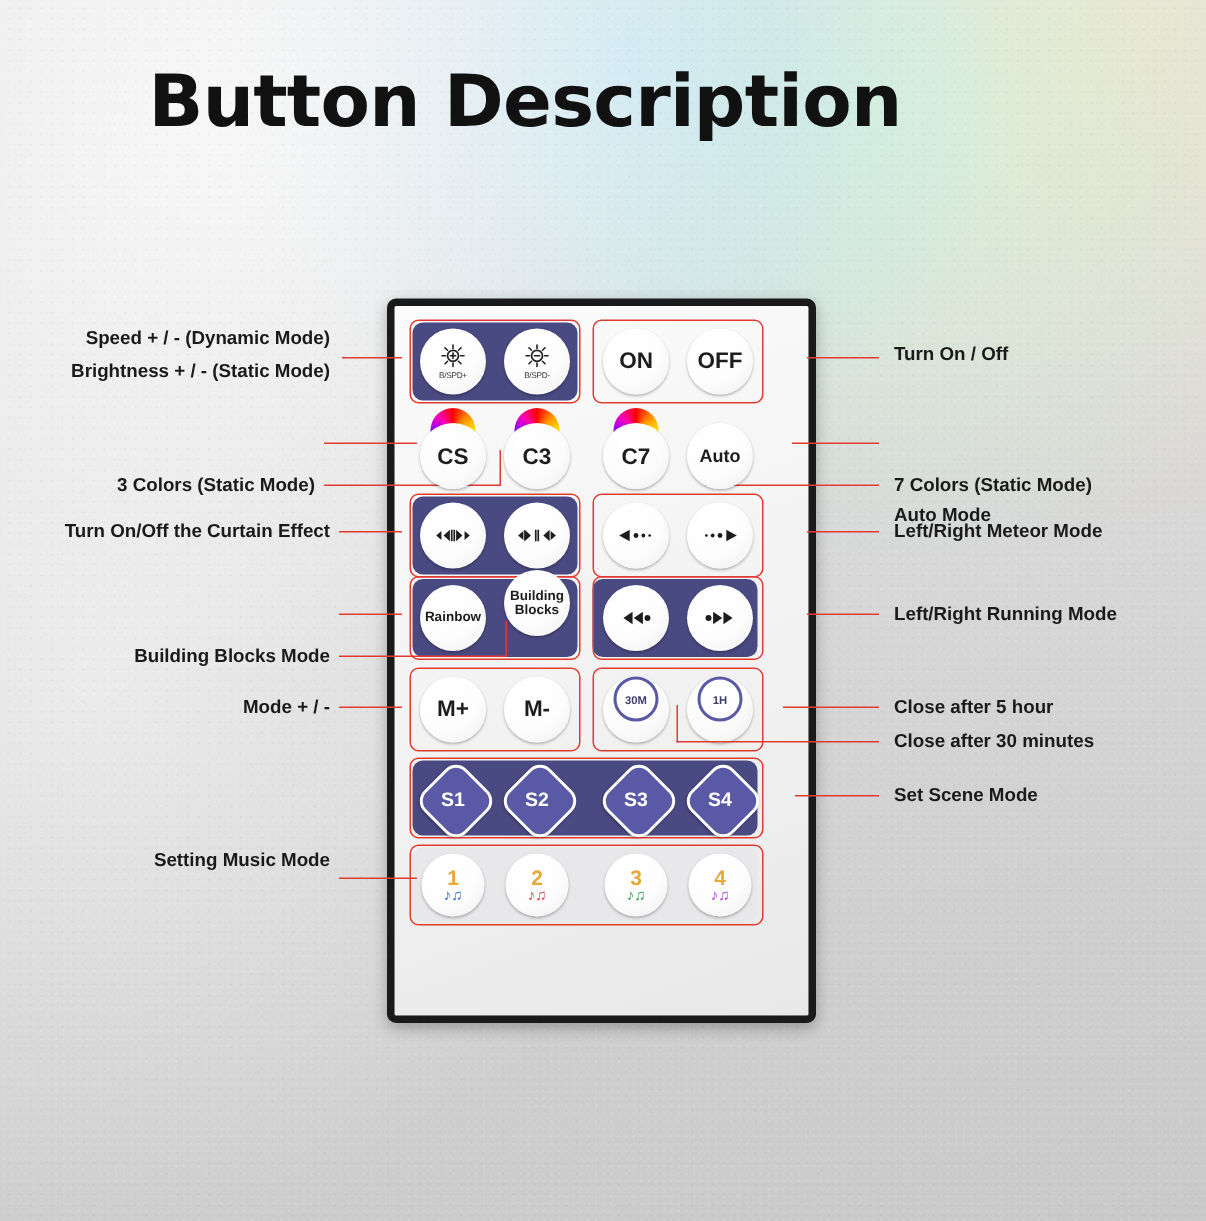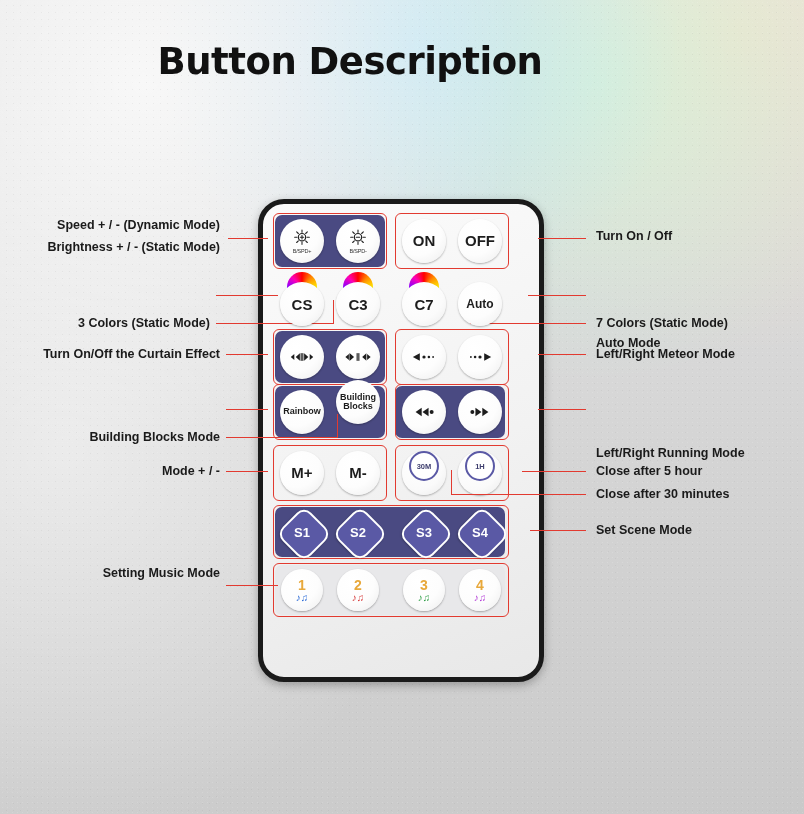--- a/index.html
+++ b/index.html
@@ -37,37 +37,37 @@
     background-size: 5px 5px, 7px 7px;
     background-position: 0 0, 3px 2px;
   }
 
   #title {
     position: absolute;
     top: 40px;
     left: 0;
     width: 700px;
     text-align: center;
-    font-size: 37px;
+    font-size: 48px;
     font-weight: bold;
     letter-spacing: -0.5px;
     color: #111;
     font-family: "DejaVu Sans", sans-serif;
   }
 
   
   #remote {
     position: absolute;
     left: 258px;
     top: 199px;
     width: 286px;
     height: 483px;
     background: linear-gradient(160deg, #fbfbfb 0%, #f2f2f2 55%, #e8e8e8 100%);
     border: 5px solid #1a1a1a;
-    border-radius: 26px;
+    border-radius: 6px;
     box-shadow: 0 3px 10px rgba(0,0,0,0.28);
     box-sizing: border-box;
   }
 
   
   .panel {
     position: absolute;
     background: #4a4a82;
     border-radius: 7px;
   }
@@ -438,21 +438,21 @@
   <div class="lbl" style="left:596px; top:288px;margin-top:48px;">Auto Mode</div>
 
   <div class="lead" style="left:470px; top:323px; width:116px;"></div>
   <div class="lead-v" style="left:470px; top:300px; height:24px;"></div>
   <div class="lbl" style="left:596px; top:316px;">7 Colors (Static Mode)</div>
 
   <div class="lead" style="left:538px; top:354px; width:48px;"></div>
   <div class="lbl" style="left:596px; top:347px;">Left/Right Meteor Mode</div>
 
   <div class="lead" style="left:538px; top:409px; width:48px;"></div>
-  <div class="lbl" style="left:596px; top:402px;margin-top:44px;">Left/Right Running Mode</div>
+  <div class="lbl" style="left:596px; top:402px;">Left/Right Running Mode</div>
 
   <div class="lead" style="left:522px; top:471px; width:64px;"></div>
   <div class="lbl" style="left:596px; top:464px;">Close after 5 hour</div>
 
   <div class="lead" style="left:451px; top:494px; width:135px;"></div>
   <div class="lead-v" style="left:451px; top:470px; height:25px;"></div>
   <div class="lbl" style="left:596px; top:487px;">Close after 30 minutes</div>
 
   <div class="lead" style="left:530px; top:530px; width:56px;"></div>
   <div class="lbl" style="left:596px; top:523px;">Set Scene Mode</div>

